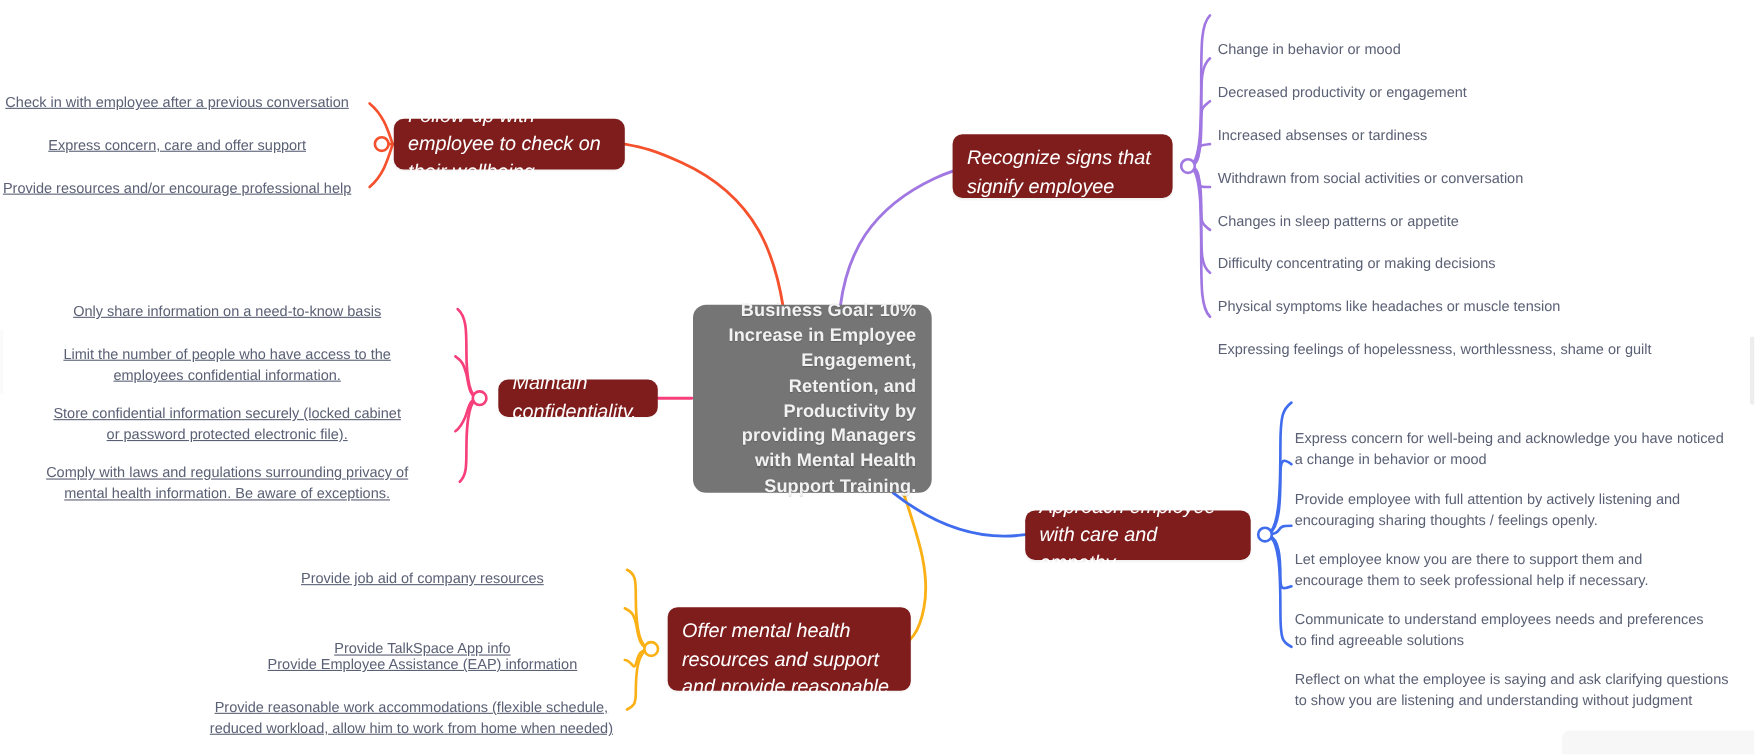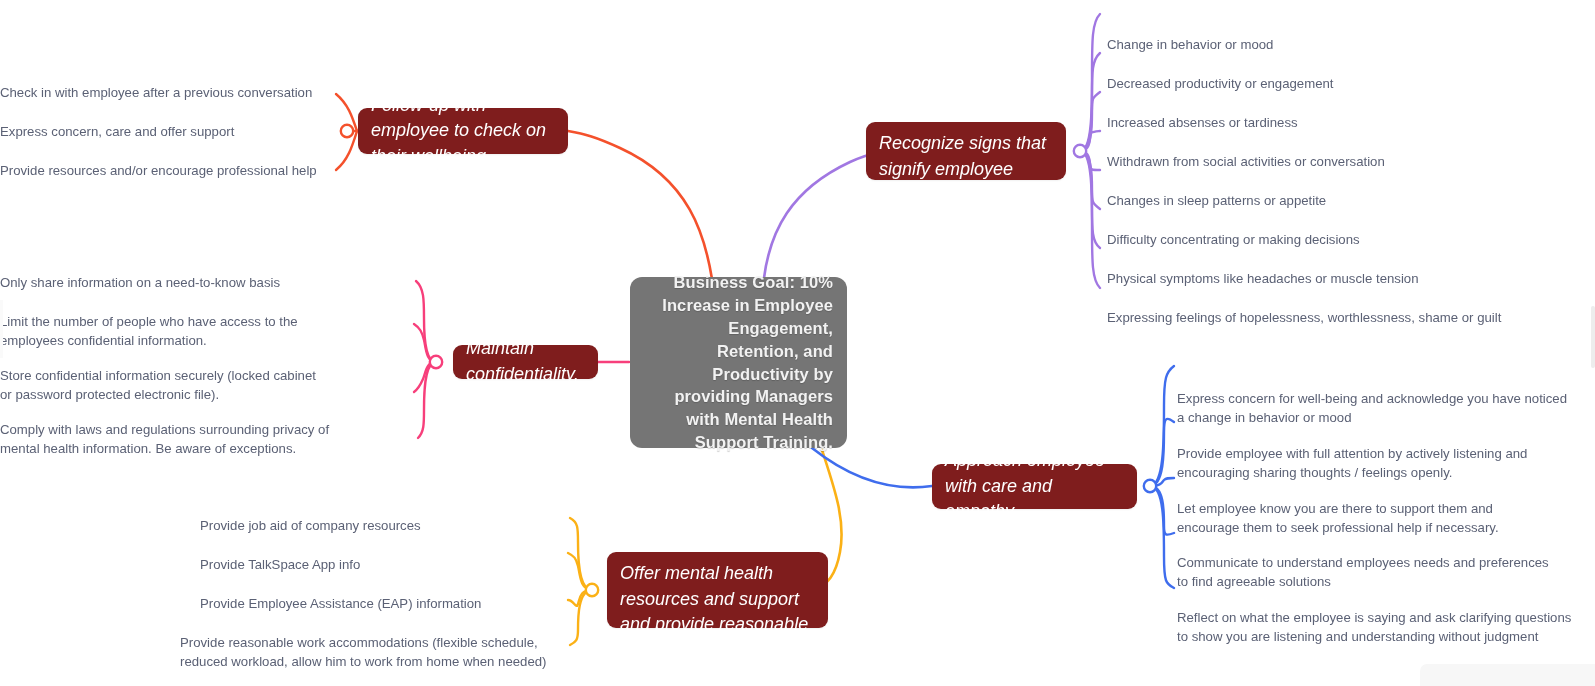--- a/index.html
+++ b/index.html
@@ -33,21 +33,21 @@
     box-shadow:0 1px 2px rgba(0,0,0,.06);
     font-style:italic;
   }
 
   .leaf{
     position:absolute;
     color:#5b6175;
     font-size:13.2px;line-height:1.45;
     white-space:pre-line;
   }
-  .leaf.r{text-align:left;}
+  .leaf.r{text-align:center;text-decoration:underline;}
   .leaf.l{text-align:left;margin-top:28px;}
 
   
   .edge-scroll{
     position:absolute;right:0;top:306px;width:4px;height:62px;
     background:#ededed;border-radius:2px;
   }
   .edge-left{
     position:absolute;left:0;top:300px;width:3px;height:58px;
     background:#fafafa;
@@ -131,21 +131,21 @@
 employees confidential information.</div>
   <div class="leaf r" style="left:0px;top:366px;width:413px;">Store confidential information securely (locked cabinet
 or password protected electronic file).</div>
   <div class="leaf r" style="left:0px;top:420px;width:413px;">Comply with laws and regulations surrounding privacy of
 mental health information. Be aware of exceptions.</div>
 
   <div class="node branch" style="left:607px;top:552px;width:221px;height:76px;align-items:flex-start;">
     <span>Offer mental health resources and support and provide reasonable accomodations that support work-life balance</span>
   </div>
   <div class="leaf r" style="left:200px;top:516px;width:368px;">Provide job aid of company resources</div>
-  <div class="leaf r" style="left:200px;top:555px;width:368px;">Provide TalkSpace App info</div>
+  <div class="leaf r" style="left:200px;top:580px;width:368px;">Provide TalkSpace App info</div>
   <div class="leaf r" style="left:200px;top:594px;width:368px;">Provide Employee Assistance (EAP) information</div>
   <div class="leaf r" style="left:180px;top:633px;width:388px;">Provide reasonable work accommodations (flexible schedule,
 reduced workload, allow him to work from home when needed)</div>
 
   <div class="node branch" style="left:866px;top:122px;width:200px;height:58px;align-items:flex-start;">
     <span>Recognize signs that signify employee struggling with mental health</span>
   </div>
   <div class="leaf l" style="left:1107px;top:7px;width:480px;">Change in behavior or mood</div>
   <div class="leaf l" style="left:1107px;top:46px;width:480px;">Decreased productivity or engagement</div>
   <div class="leaf l" style="left:1107px;top:85px;width:480px;">Increased absenses or tardiness</div>

